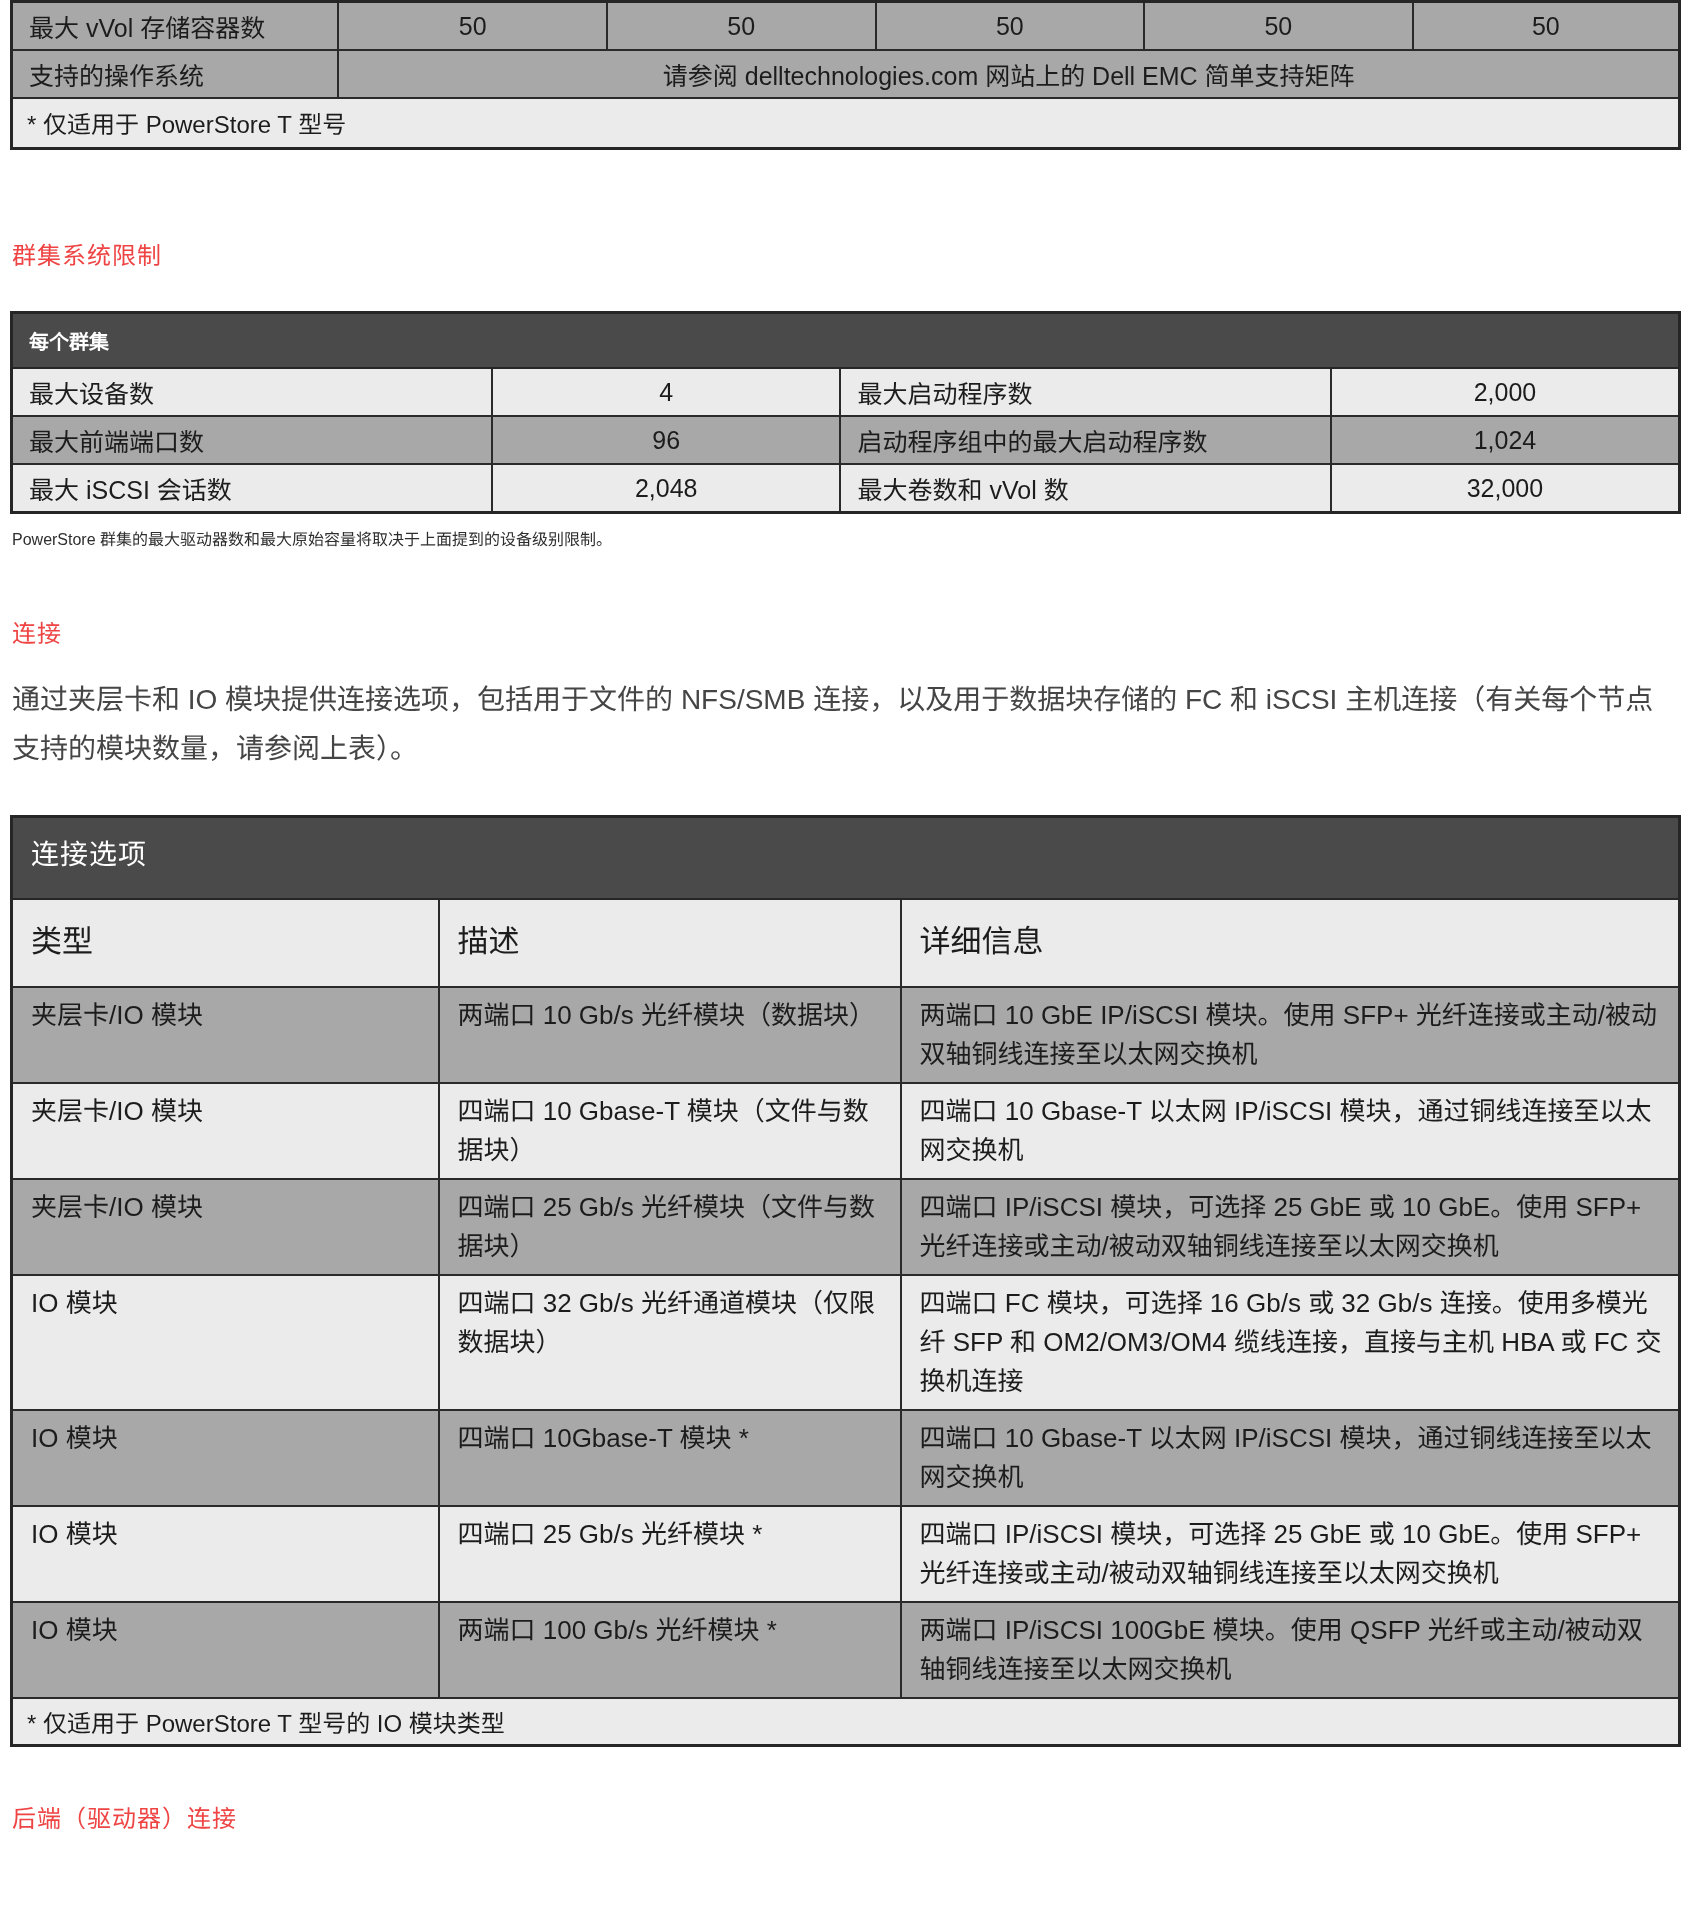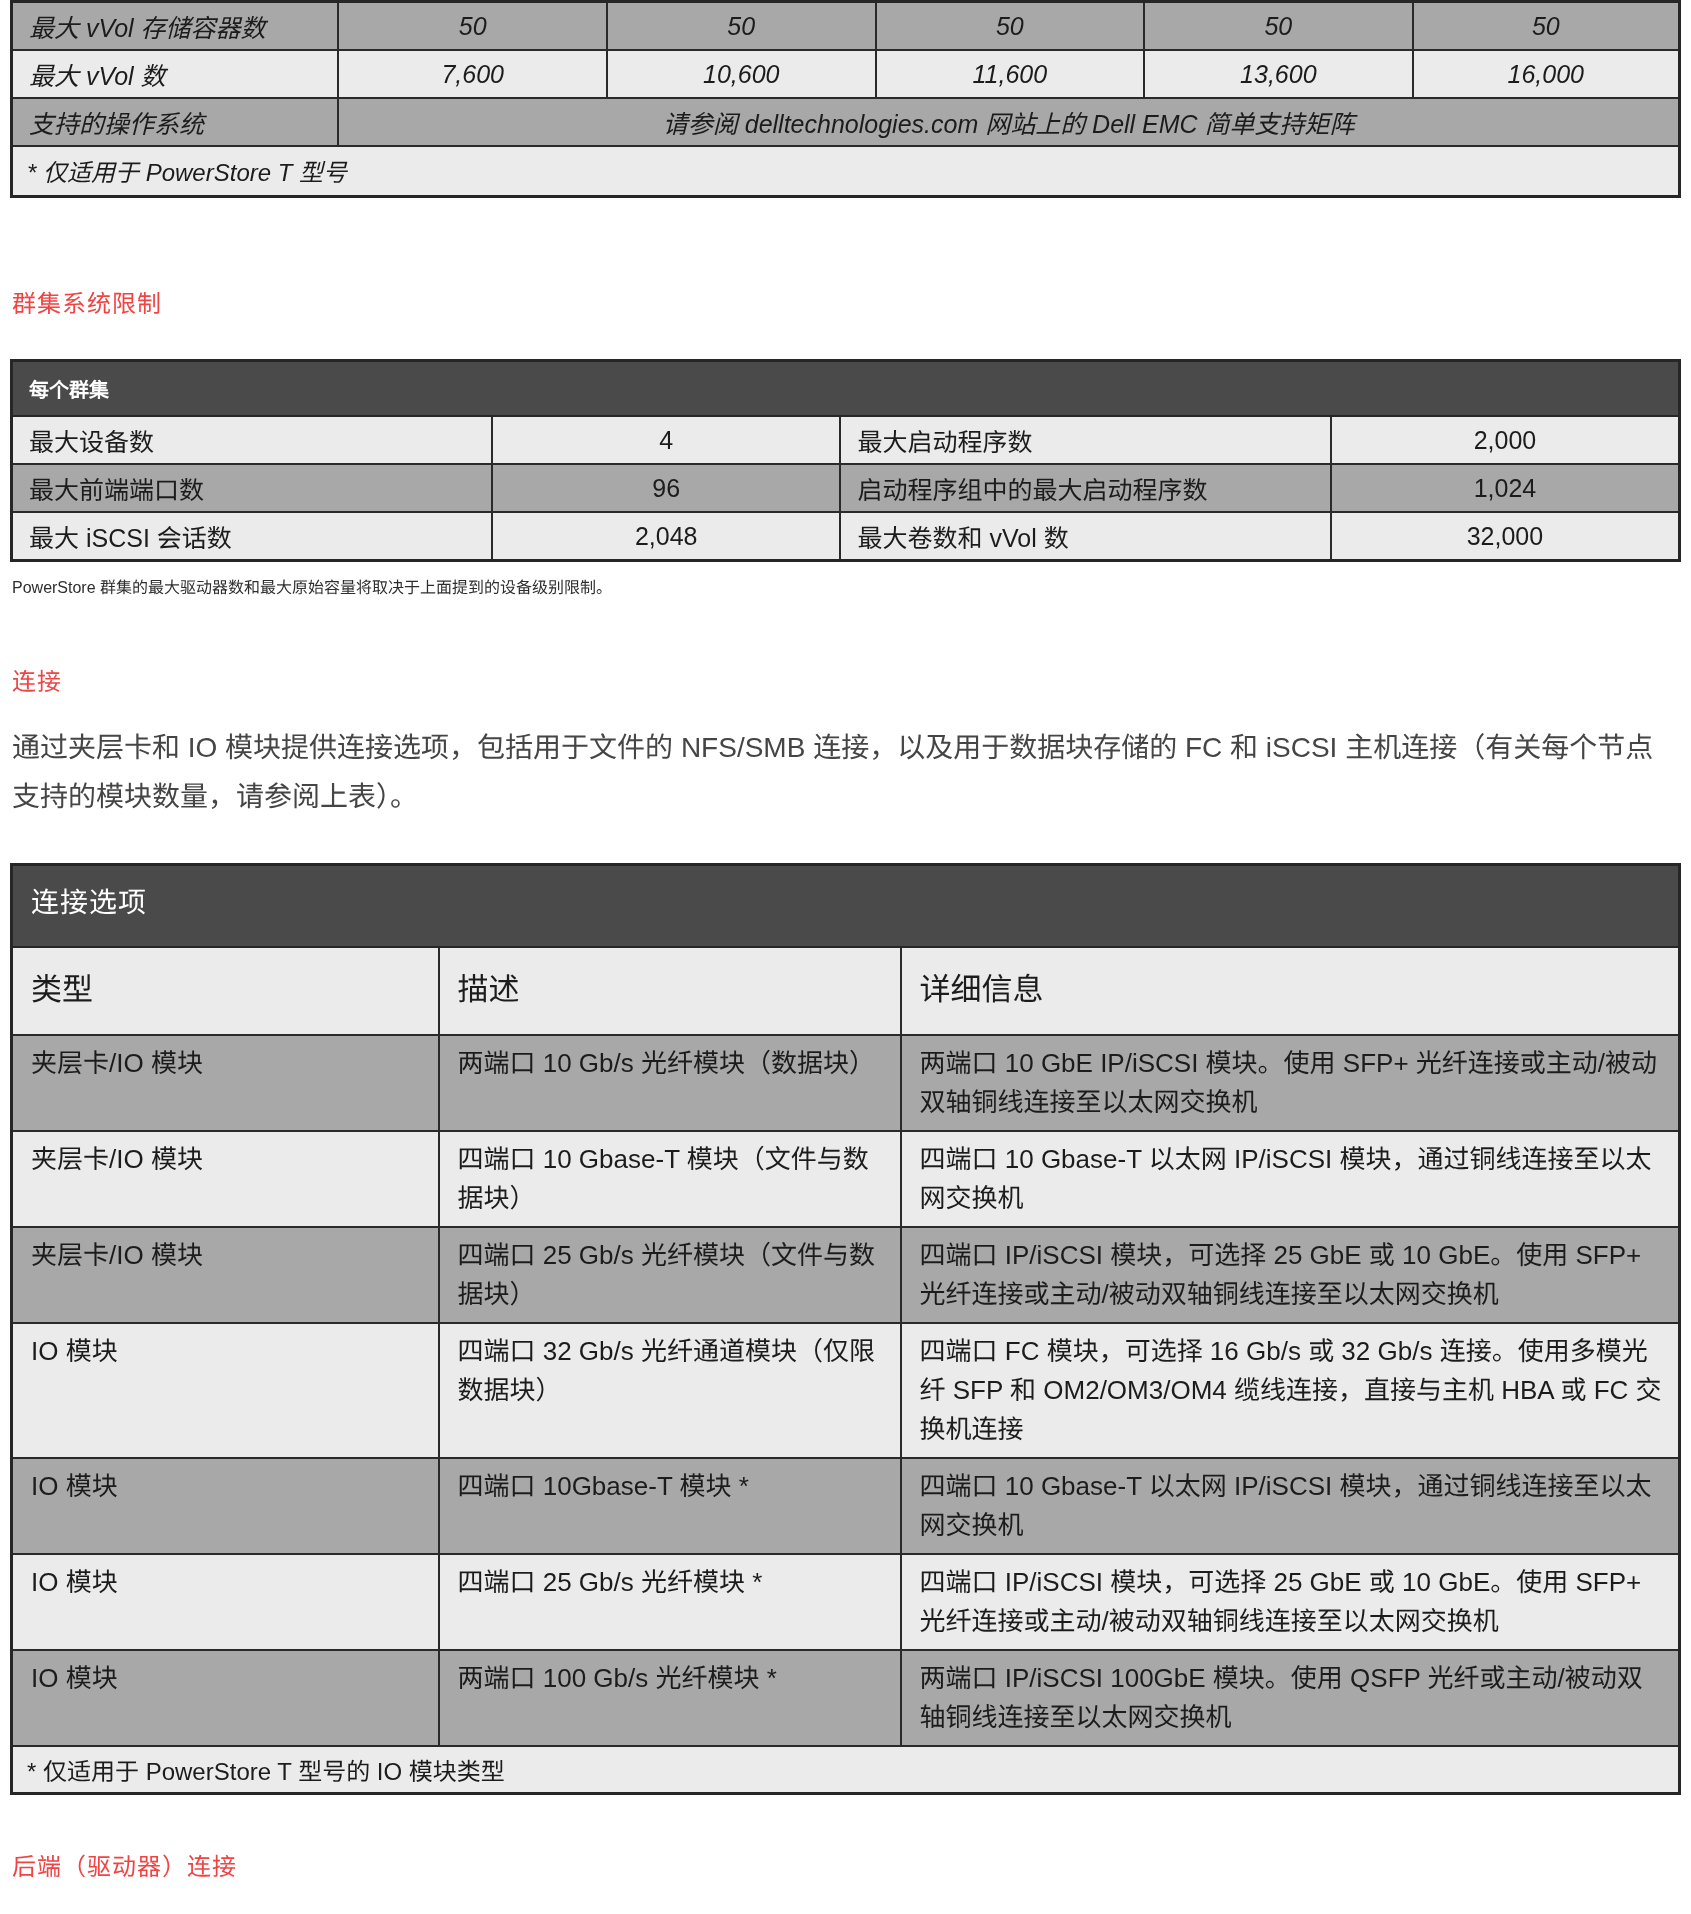--- a/index.html
+++ b/index.html
@@ -27,21 +27,21 @@
   }
   tr.row-gray  td { background:#a8a8a8; }
   tr.row-light td { background:#ebebeb; }
   tr.hdr td {
     background:#4a4a4a;
     color:#ffffff;
     border-color:#262626;
   }
 
   
-  .spec-tbl td { height:46px;font-style:italic; }
+  .spec-tbl td { height:46px; }
   .spec-tbl td.val { text-align:center; }
   .spec-tbl tr.foot td { height:50px; font-size:24px; padding-left:14px; }
 
   
   h2.sec {
     margin:0;
     font-size:24px;
     font-weight:normal;
     color:#ef4444;
     letter-spacing:1px;
@@ -118,28 +118,20 @@
     </colgroup>
     <tbody>
       <tr class="row-gray">
         <td class="lbl">最大 vVol 存储容器数</td>
         <td class="val">50</td>
         <td class="val">50</td>
         <td class="val">50</td>
         <td class="val">50</td>
         <td class="val">50</td>
       </tr>
-      <tr class="row-light">
-        <td class="lbl">最大 vVol 数</td>
-        <td class="val">7,600</td>
-        <td class="val">10,600</td>
-        <td class="val">11,600</td>
-        <td class="val">13,600</td>
-        <td class="val">16,000</td>
-      </tr>
       <tr class="row-gray">
         <td class="lbl">支持的操作系统</td>
         <td class="val" colspan="5">请参阅 delltechnologies.com 网站上的 Dell EMC 简单支持矩阵</td>
       </tr>
       <tr class="row-light foot">
         <td colspan="6">* 仅适用于 PowerStore T 型号</td>
       </tr>
     </tbody>
   </table>
 

